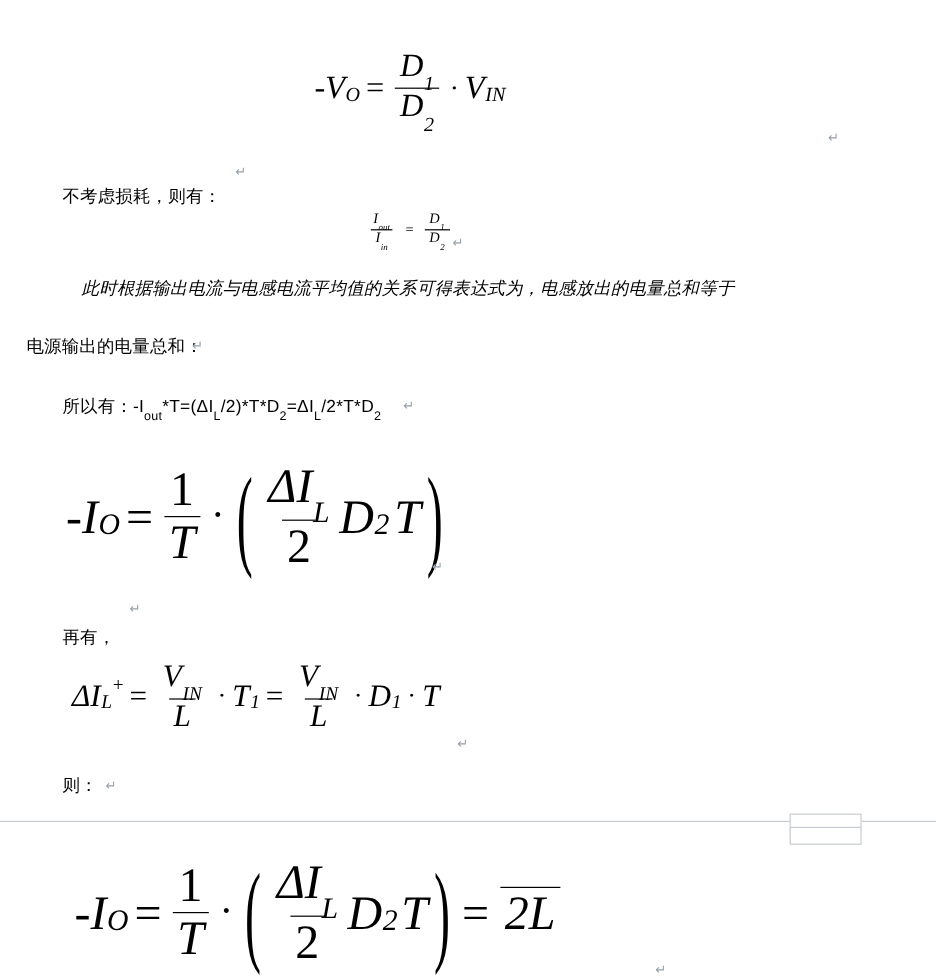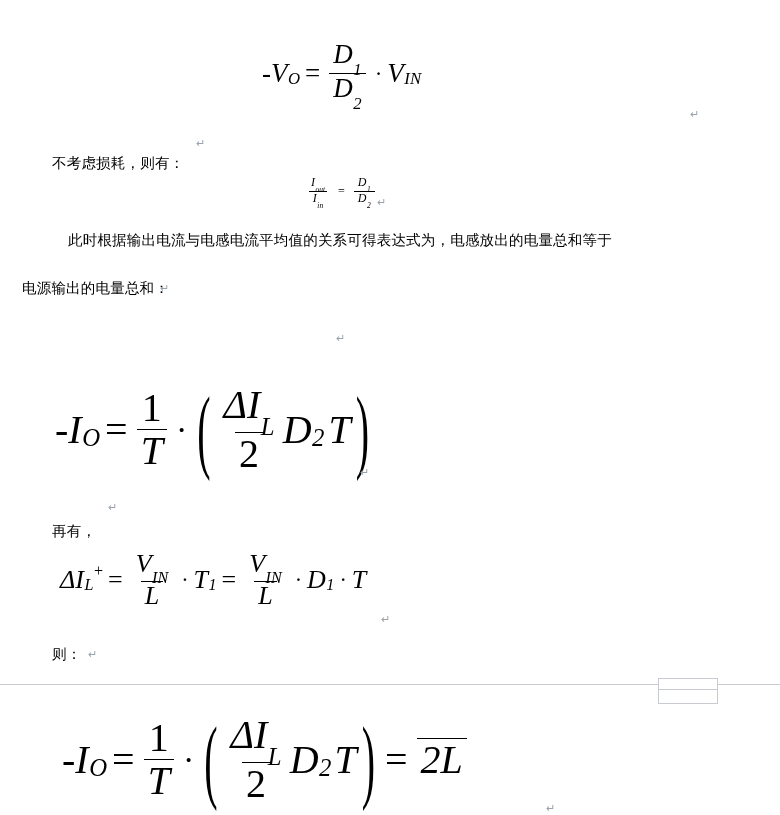--- a/index.html
+++ b/index.html
@@ -138,24 +138,27 @@
       <span class="den"><span>I</span><span class="sub">in</span></span>
     </span>
     <span class="op">=</span>
     <span class="frac">
       <span class="num"><span>D</span><span class="sub">1</span></span>
       <span class="den"><span>D</span><span class="sub">2</span></span>
     </span>
   </div>
   <div class="marknote" style="left:377px; top:196px;">↵</div>
 
-  <div class="para" style="left:68px; top:231px;">此时根据输出电流与电感电流平均值的关系可得表达式为，电感放出的电量总和等于</div>
+  <div class="para" style="left:68px; top:231px;font-style:italic;">此时根据输出电流与电感电流平均值的关系可得表达式为，电感放出的电量总和等于</div>
   <div class="para" style="left:22px; top:279px;font-family:Liberation Serif, serif;">电源输出的电量总和：</div>
   <div class="marknote" style="left:160px; top:282px;">↵</div>
 
+  <div class="para" style="left:52px; top:329px;">
+    <span>所以有：</span><span>-I</span><span class="inline-sub">out</span><span>*T=(ΔI</span><span class="inline-sub">L</span><span>/2)*T*D</span><span class="inline-sub">2</span><span>=ΔI</span><span class="inline-sub">L</span><span>/2*T*D</span><span class="inline-sub">2</span>
+  </div>
   <div class="marknote" style="left:336px; top:332px;">↵</div>
 
   <div class="mblock math" style="left:55px; top:384px; font-size:40px;">
     <span class="upright">-</span>
       <span>I</span>
       <span class="sub">O</span>
     <span class="op">=</span>
     <span class="frac">
       <span class="num upright">1</span>
       <span class="den">T</span>

